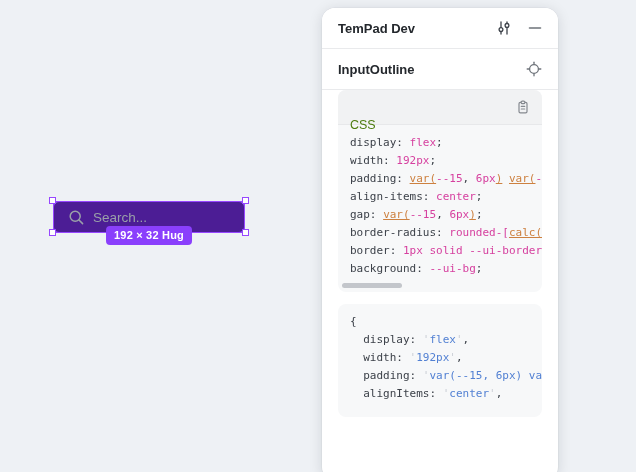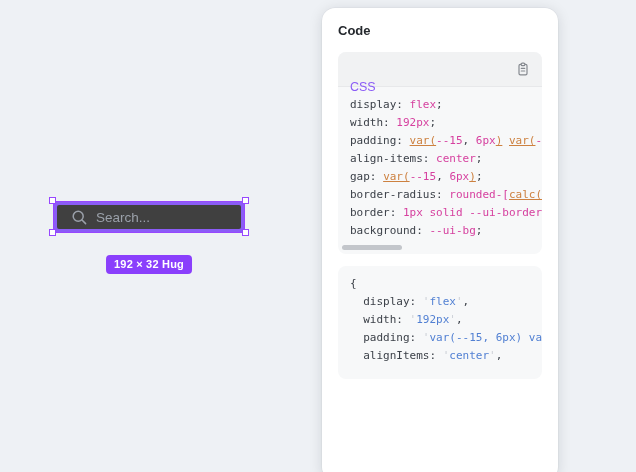--- a/index.html
+++ b/index.html
@@ -9,40 +9,40 @@
     background:#eef1f5;
     font-family:"Liberation Sans", sans-serif;
     color:#202428;
   }
 
   
   .canvas { position:absolute; inset:0; }
 
   .fig-input {
     position:absolute; left:53px; top:201px; width:192px; height:32px;
-    background:#404040; border:4px solid #8b5cf6; border-radius:6px;
+    background:#4c1d95; border:1px solid #8b5cf6; border-radius:6px;
     display:flex; align-items:center; gap:8px; padding:0 8px 0 14px;
   }
   .fig-input .ph { color:#9aa0a9; font-size:13.5px; }
 
   .selection {
     position:absolute; left:53px; top:201px; width:192px; height:32px;
     border:1.5px solid #9747ff; pointer-events:none;
   }
   .handle {
     position:absolute; width:7px; height:7px; background:#ffffff;
     border:1.2px solid #9747ff; pointer-events:auto;
   }
   .handle.tl { left:49px; top:197px; }
   .handle.tr { left:242px; top:197px; }
   .handle.bl { left:49px; top:229px; }
   .handle.br { left:242px; top:229px; }
 
   .size-badge {
-    position:absolute; left:149px; top:255px; transform:translateX(-50%);
+    position:absolute; left:149px; top:226px; transform:translateX(-50%);
     background:#8a3ffc; color:#ffffff; font-size:11px; font-weight:bold;
     padding:3px 8px 4px; border-radius:4px; white-space:nowrap; letter-spacing:.2px;
   }
 
   
   .panel {
     position:absolute; left:322px; top:8px; width:236px; height:472px;
     background:#ffffff; border-radius:13px;
     box-shadow:0 2px 14px rgba(16,22,34,.13), 0 0 0 .5px rgba(16,22,34,.06);
     overflow:hidden;
@@ -57,21 +57,21 @@
 
   .section-label-wrap { padding:13px 16px; }
 
   .code-block {
     margin:0 16px 12px; background:#f7f8f9; border-radius:8px; overflow:hidden;
   }
   .code-block-header {
     height:35px; display:flex; align-items:center; justify-content:space-between;
     padding:0 12px; background:#f1f2f3; border-bottom:1px solid #e7e8ea;
   }
-  .code-block-label { font-size:12.5px; color:#8b5cf6;margin-top:36px; }
+  .code-block-label { font-size:12.5px; color:#4d7c0f;margin-top:36px; }
   .code-area {
     position:relative; padding:9px 12px 14px; overflow:hidden;
     font-family:"DejaVu Sans Mono", monospace; font-size:11px; line-height:18px;
     color:#3c4149; white-space:pre;
   }
   .code-line { white-space:pre; }
   .tok-v { color:#d6409f; }          
   .tok-f { color:#cd8140;text-decoration:underline; }          
   .tok-s { color:#5280d3; }          
   .tok-q { color:#cbcfd6; }          
@@ -102,25 +102,54 @@
   <div class="handle tl"></div>
   <div class="handle tr"></div>
   <div class="handle bl"></div>
   <div class="handle br"></div>
 
   <div class="size-badge">192 × 32 Hug</div>
 </div>
 
 <div class="panel">
 
+  <div class="panel-row">
+    <span class="panel-title">TemPad Dev</span>
+    <span class="header-actions">
+      <span class="icon-btn">
+        <svg width="16" height="16" viewBox="0 0 16 16" fill="none" stroke="#3c4149" stroke-width="1.3" stroke-linecap="round">
+          <line x1="5" y1="2" x2="5" y2="7.6"></line>
+          <circle cx="5" cy="9.6" r="1.9"></circle>
+          <line x1="5" y1="11.6" x2="5" y2="14"></line>
+          <line x1="11" y1="2" x2="11" y2="3.4"></line>
+          <circle cx="11" cy="5.4" r="1.9"></circle>
+          <line x1="11" y1="7.4" x2="11" y2="14"></line>
+        </svg>
+      </span>
+      <span class="icon-btn">
+        <svg width="14" height="14" viewBox="0 0 14 14" stroke="#6e737a" stroke-width="1.6" stroke-linecap="round">
+          <line x1="1.5" y1="7" x2="12.5" y2="7"></line>
+        </svg>
+      </span>
+    </span>
+  </div>
 
+  <div class="panel-row">
+    <span class="component-name">InputOutline</span>
+    <span class="icon-btn">
+      <svg width="16" height="16" viewBox="0 0 16 16" fill="none" stroke="#6e737a" stroke-width="1.3" stroke-linecap="round">
+        <circle cx="8" cy="8" r="4.4"></circle>
+        <line x1="8" y1="1.2" x2="8" y2="3.2"></line>
+        <line x1="8" y1="12.8" x2="8" y2="14.8"></line>
+        <line x1="1.2" y1="8" x2="3.2" y2="8"></line>
+        <line x1="12.8" y1="8" x2="14.8" y2="8"></line>
+      </svg>
+    </span>
+  </div>
 
-  <div class="section-label-wrap">
-    <span class="section-label">Code</span>
-  </div>
 
   <div class="code-block">
     <div class="code-block-header">
       <span class="code-block-label">CSS</span>
       <span class="icon-btn">
         <svg width="14" height="14" viewBox="0 0 14 14" fill="none" stroke="#85898f" stroke-width="1.2" stroke-linecap="round">
           <rect x="3" y="2.4" width="8" height="10.4" rx="1.4"></rect>
           <rect x="5.2" y="1.1" width="3.6" height="2.6" rx="1" fill="#f1f2f3"></rect>
           <line x1="5.3" y1="6.4" x2="8.7" y2="6.4"></line>
           <line x1="5.3" y1="9" x2="8.7" y2="9"></line>

